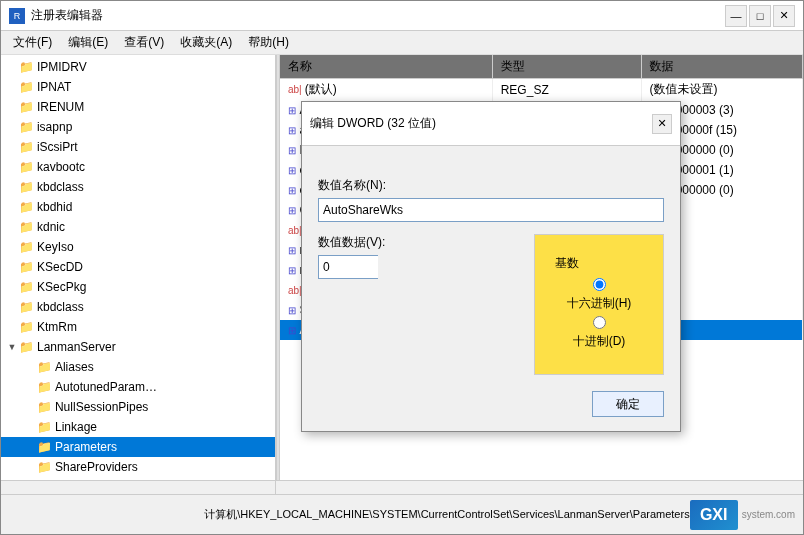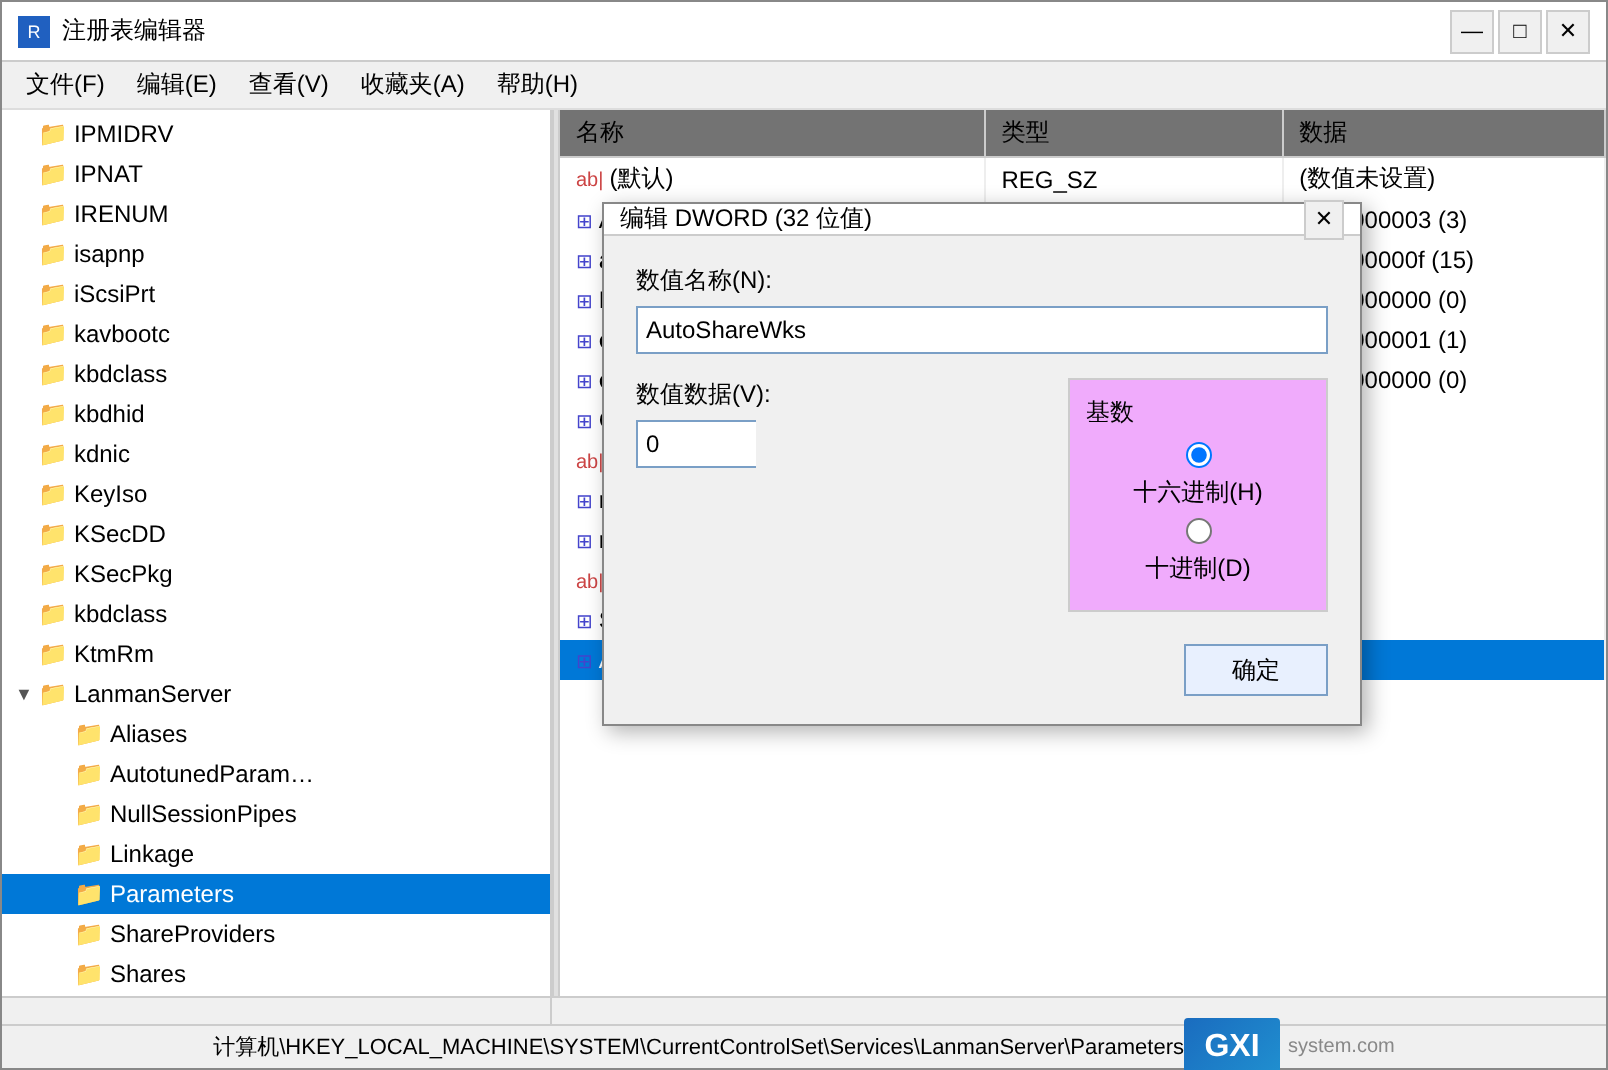--- a/index.html
+++ b/index.html
@@ -151,49 +151,49 @@
     }
     .reg-table td {
       padding: 2px 8px;
       border-right: 1px solid #eee;
       white-space: nowrap;
       height: 20px;
     }
     .reg-table tr.selected td { background: #0078d7; color: white; }
     
     .status-bar {
-      height: 22px;
+      height: 40px;
       background: #f0f0f0;
       border-top: 1px solid #ccc;
       display: flex;
       align-items: center;
       padding: 0 8px;
       font-size: 11px;
       color: #000;
-      justify-content: center;
+      justify-content: flex-end;
     }
     .status-logo {
       display: flex;
       align-items: center;
       gap: 2px;
       font-size: 11px;
       color: #888;
     }
     .dialog {
       background: #f0f0f0;
       border: 1px solid #888;
       box-shadow: 3px 3px 10px rgba(0,0,0,0.3);
       width: 380px;
       font-size: 12px;
       position: absolute;
       top: 100px;
       left: 300px;
     }
     .dialog-title-bar {
-      height: 16px;
+      height: 44px;
       background: #fff;
       border-bottom: 1px solid #ccc;
       display: flex;
       align-items: center;
       justify-content: space-between;
       padding: 0 8px;
     }
     .dialog-title-text {
       font-size: 12px;
       color: #000;
@@ -204,20 +204,21 @@
       border: 1px solid #ccc;
       background: #f0f0f0;
       cursor: pointer;
       display: flex;
       align-items: center;
       justify-content: center;
       font-size: 11px;
     }
     .dialog-body {
       padding: 14px 16px;
+      margin-top: 17px;
     }
     .dialog-label {
       margin-bottom: 4px;
       font-size: 12px;
     }
     .dialog-input {
       width: 100%;
       height: 24px;
       border: 1px solid #7a9fc6;
       padding: 2px 4px;
@@ -245,22 +246,22 @@
       border: 1px solid #7a9fc6;
       border-right: none;
       padding: 2px 4px;
       font-size: 12px;
       background: #fff;
       outline: none;
     }
     .dialog-base-section {
       width: 130px;
       border: 1px solid #ccc;
-      padding: 8px;
-      background: #f0abfc;
+      padding: 20px;
+      background: #fde047;
     }
     .dialog-base-title {
       font-size: 12px;
       margin-bottom: 6px;
     }
     .radio-row {
       display: flex;
       align-items: center;
       gap: 4px;
       margin-bottom: 4px;

